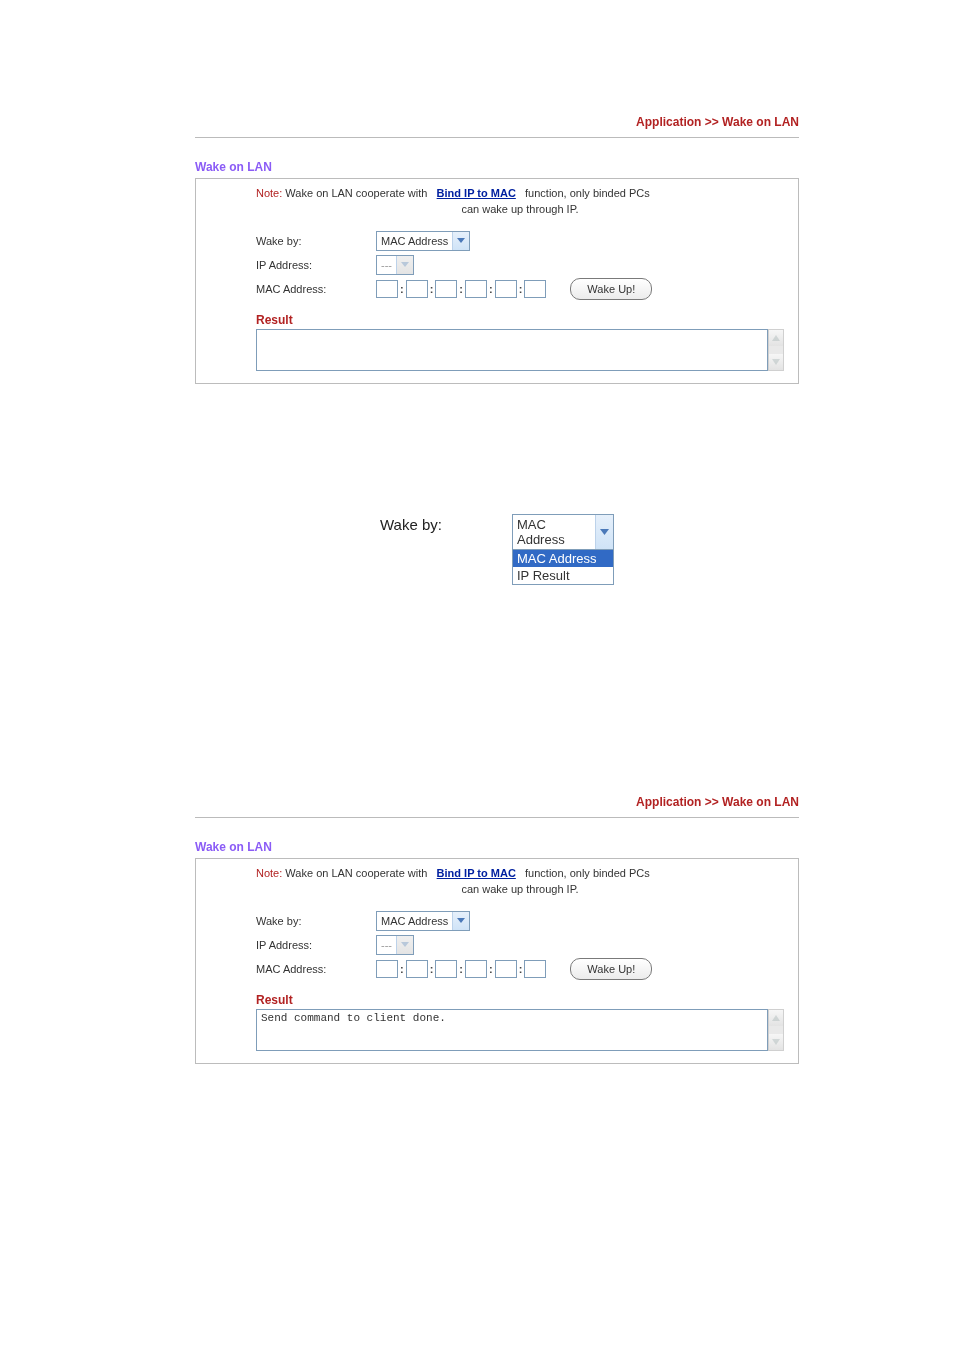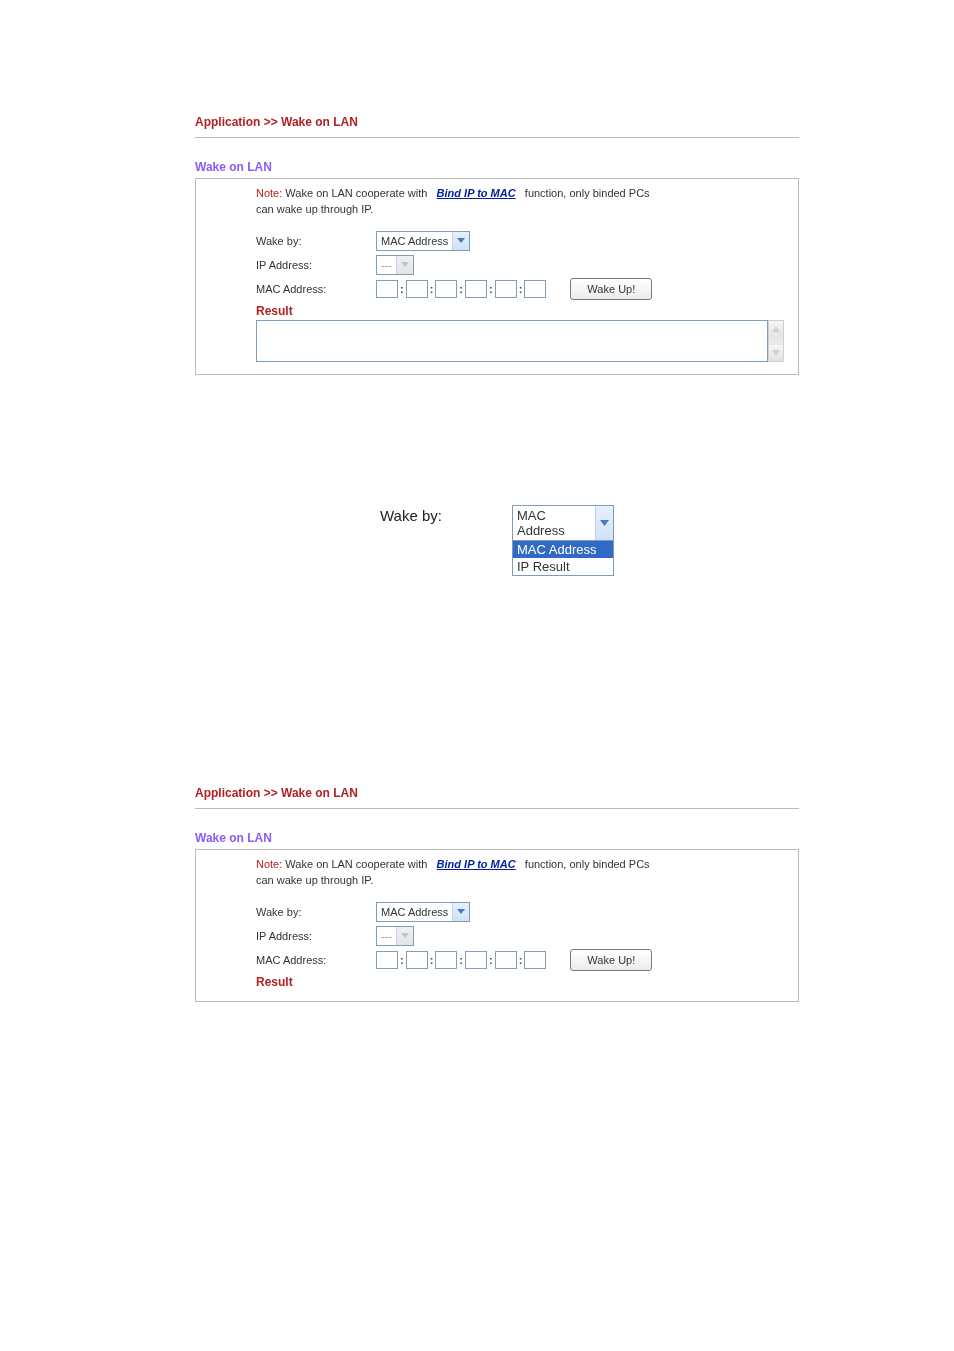--- a/index.html
+++ b/index.html
@@ -15,20 +15,21 @@
     padding: 115px 155px 40px 195px;
   }
   .spacer-mid { height: 130px; }
   .spacer-mid2 { height: 210px; }
 
   .breadcrumb {
     font-size: 12px;
     font-weight: bold;
     color: #b22222;
     margin: 0 0 8px 0;
+    text-align: right;
   }
   .hr {
     height: 1px;
     background: #bbb;
     margin-bottom: 22px;
   }
 
   .section-title {
     font-size: 12px;
     font-weight: bold;
@@ -46,23 +47,22 @@
   }
   .note-label {
     font-weight: normal;
     color: #b22222;
   }
   .note-link {
     font-weight: bold;
     color: #0020a0;
     text-decoration: underline;
     cursor: pointer;
-    font-style: italic;
-  }
-  .note-text { color: #333; }
+  }
+  .note-text { color: #333; text-align: center; }
 
   .form-block {
     margin-top: 14px;
   }
   .row {
     display: flex;
     align-items: center;
     height: 24px;
   }
   .label-col { width: 120px; }
@@ -93,34 +93,34 @@
     border: 1px solid #7f9db9;
     background:#fff;
     margin: 0;
     box-sizing: border-box;
   }
   .mac-sep { padding: 0 2px; font-size:11px; color:#444; font-weight:bold; }
 
   .btn {
     height: 20px;
     border: 1px solid #7a7a7a;
-    border-radius: 3px;
+    border-radius: 10px;
     padding: 0 16px;
     font-size: 11px;
     background: linear-gradient(#ffffff,#ececec);
     margin-left: 24px;
     display:inline-flex; align-items:center;
     cursor:pointer;
   }
 
   .result-title {
     font-size: 12px;
     font-weight: bold;
     color: #b22222;
-    margin-top: 3px;
+    margin-top: 12px;
   }
 
   .result-box-wrap {
     position: relative;
     margin-top: 2px;
     padding-right: 0;
   }
   .result-box {
     border: 1px solid #7f9db9;
     height: 42px;
@@ -350,16 +350,31 @@
           <span class="mac-box"></span>
             <span class="mac-sep">:</span>
           <span class="mac-box"></span>
             <span class="mac-sep">:</span>
           <span class="mac-box"></span>
         </div>
         <div class="btn">Wake Up!</div>
       </div>
 
       <div class="result-title">Result</div>
+      <div class="result-box-wrap">
+        <div class="result-box">Send command to client done.</div>
+        <div class="scroll-col">
+          <div class="sb-btn">
+              <svg width="8" height="6">
+                <polygon points="4,0 8,6 0,6" fill="#9aa"></polygon>
+              </svg>
+            </div>
+          <div class="sb-btn">
+              <svg width="8" height="6">
+                <polygon points="0,0 8,0 4,6" fill="#9aa"></polygon>
+              </svg>
+            </div>
+        </div>
+      </div>
     </div>
   </div>
 
 </div>
 
 </body></html>

